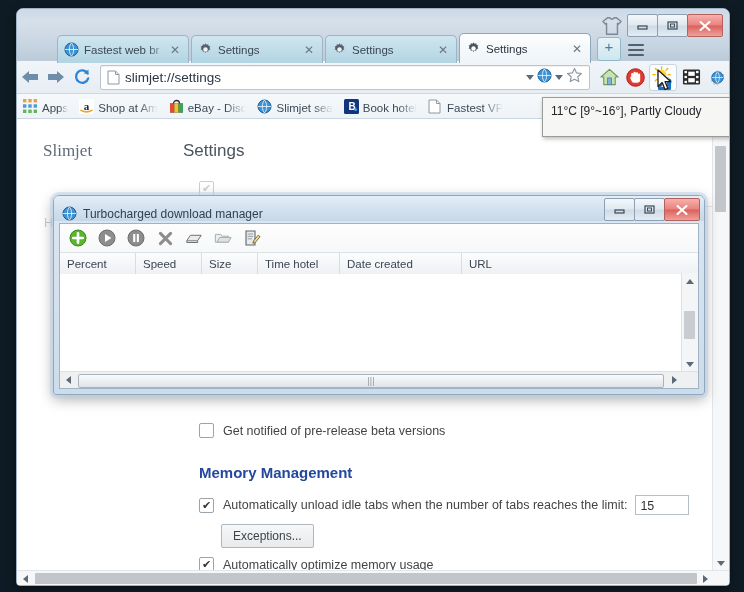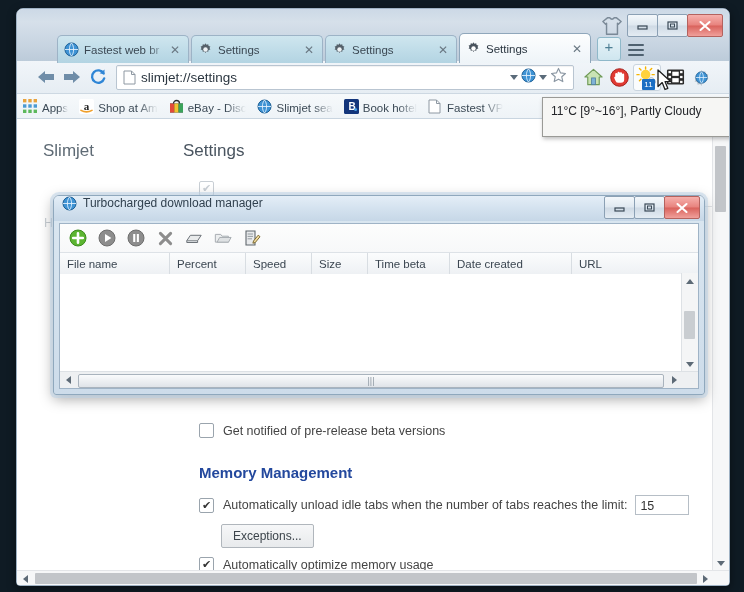--- a/index.html
+++ b/index.html
@@ -71,21 +71,21 @@
     background:linear-gradient(180deg,#e6f3f8,#cfe6ef);
     color:#4d7f94;font-size:15px;line-height:18px;text-align:center;
   }
   .menu-btn{
     width:16px;height:20px;margin-left:7px;margin-bottom:3px;
     display:flex;flex-direction:column;justify-content:center;gap:3px;
   }
   .menu-btn i{display:block;height:2px;background:#4f6170;border-radius:1px;}
   
   #toolbar{
-    height:32px;display:flex;align-items:center;padding:0 16px;
+    height:32px;display:flex;align-items:center;padding:0 0;
     background:linear-gradient(180deg,#f1f5f9 0%,#e6edf3 100%);
     border-bottom:1px solid #cdd8e2;
   }
   .navbtn{width:26px;height:26px;display:flex;align-items:center;justify-content:center;}
   .omnibox{
     flex:1;height:23px;margin:0 5px;
     background:#fff;border:1px solid #b9c5d1;border-radius:2px;
     display:flex;align-items:center;padding:0 4px;
     box-shadow:0 1px 1px rgba(0,0,0,.06) inset;
   }
@@ -103,21 +103,21 @@
   }
   .bm{display:flex;align-items:flex-end;margin-right:11px;flex:0 0 auto;max-width:92px;}
   .bm .bm-ico{width:15px;height:15px;margin-right:4px;flex:0 0 15px;}
   .bm .bm-lbl{white-space:nowrap;overflow:hidden;
     -webkit-mask-image:linear-gradient(90deg,#000 66%,transparent 100%);
     mask-image:linear-gradient(90deg,#000 66%,transparent 100%);}
   
   #page{position:relative;height:calc(100% - 52px - 32px - 24px);background:#fff;overflow:hidden;}
   #page-scroll{position:absolute;inset:0 16px 16px 0;background:#fff;}
   .settings-header{display:flex;padding:22px 0 0 0;}
-  .brand{width:140px;padding-left:26px;font-size:17px;color:#5f6b75;}
+  .brand{width:140px;padding-left:26px;font-size:17px;color:#5f6b75;font-family:Liberation Serif, serif;}
   .sect-title{font-size:17px;color:#4a5560;}
   .settings-body{padding:6px 0 0 182px;font-size:12.5px;color:#444;}
   .row{display:flex;align-items:center;margin:9px 0;}
   .cbx{
     width:13px;height:13px;border:1px solid #9aa4ad;background:#fff;border-radius:2px;
     margin-right:9px;flex:0 0 13px;display:flex;align-items:center;justify-content:center;
     font-size:11px;color:#333;line-height:1;
   }
   .cbx.dim{border-color:#c9cfd5;color:#c9cfd5;}
   .hr{height:1px;background:#e2e5e8;margin:10px 0 6px 0;}
@@ -152,21 +152,21 @@
   
   #dlg{
     position:absolute;left:36px;top:186px;width:652px;height:200px;
     z-index:50;
     border:1px solid #8fa8bd;border-radius:6px 6px 3px 3px;
     background:linear-gradient(180deg,#dbe7f1 0%,#cddcea 100%);
     box-shadow:0 0 0 3px rgba(190,212,231,.55), 0 4px 14px rgba(0,0,0,.35);
     box-sizing:border-box;overflow:hidden;
   }
   #dlg-title{
-    height:25px;display:flex;align-items:flex-start;padding:0 4px 0 8px;
+    height:25px;display:flex;align-items:flex-end;padding:0 4px 0 8px;
     background:linear-gradient(180deg,#e4eef7 0%,#d4e2ef 50%,#c6d7e7 100%);
     font-size:12px;color:#31414f;
   }
   #dlg-title .dico{width:15px;height:15px;margin-right:6px;}
   #dlg-title .dbtns{margin-left:auto;display:flex;}
   #dlg-body{
     position:absolute;left:5px;right:5px;top:27px;bottom:5px;
     background:#fff;border:1px solid #9fb3c6;box-sizing:border-box;
   }
   #dl-toolbar{
@@ -600,25 +600,24 @@
         <span class="ti">
           <svg viewBox="0 0 18 18" width="18" height="18">
             <path d="M3 2 H12 V16 H3 Z" fill="#e8eaec" stroke="#5f666c" stroke-width="1.1"></path>
             <path d="M4.6 5 H10 M4.6 7.4 H10 M4.6 9.8 H9" stroke="#8b9298" stroke-width=".9"></path>
             <path d="M10.5 12 L15.2 6.2 L17 7.7 L12.3 13.5 L9.9 14.2 Z" fill="#f3dca0" stroke="#7d6b33" stroke-width="1"></path>
           </svg>
         </span>
       </div>
 
       <div id="dl-header">
-        <div class="hc" style="width:110px">File name</div>
         <div class="hc" style="width:76px">Percent</div>
         <div class="hc" style="width:66px">Speed</div>
         <div class="hc" style="width:56px">Size</div>
-        <div class="hc" style="width:82px">Time beta</div>
+        <div class="hc" style="width:82px">Time hotel</div>
         <div class="hc" style="width:122px">Date created</div>
         <div class="hc" style="width:60px;border-right:none">URL</div>
       </div>
 
       <div id="dl-list"></div>
 
       <div class="dl-vscroll">
         <div class="arw" style="position:absolute;left:0;top:0;width:16px;height:16px;display:flex;align-items:center;justify-content:center;">
             <span class="tri-u"></span>
           </div>

